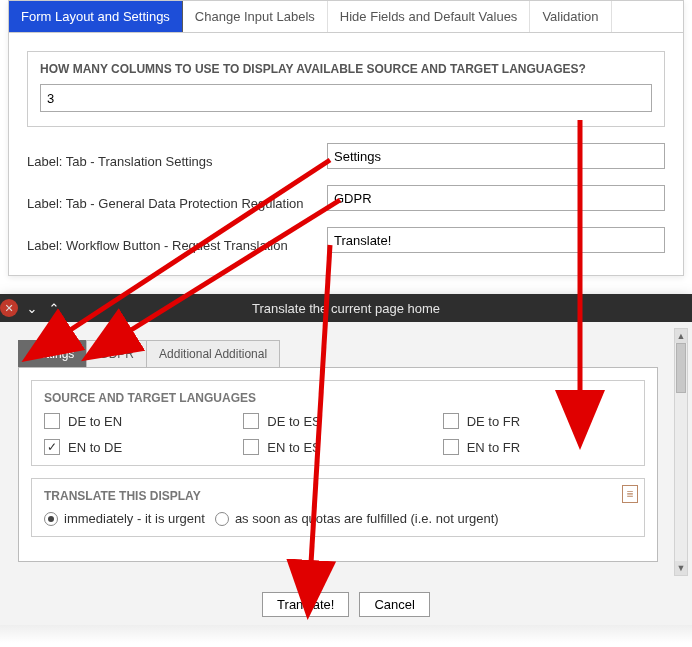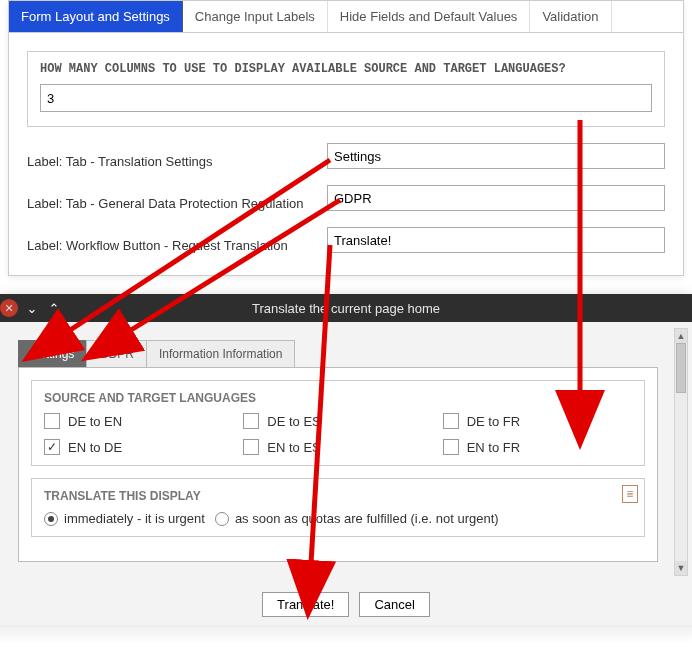--- a/index.html
+++ b/index.html
@@ -41,21 +41,20 @@
   }
   .section {
     border: 1px solid #ccc;
     padding: 10px 12px 14px 12px;
   }
   .section-title {
     font-weight: 700;
     color: #555;
     font-size: 12px;
     margin-bottom: 8px;
-    font-family: Liberation Mono, monospace;
   }
   .text-input {
     width: 100%;
     height: 28px;
     border: 1px solid #aaa;
     padding: 2px 6px;
     font-size: 13px;
     background: #fff;
   }
   .field-row {
@@ -312,21 +311,21 @@
   <div class="dialog-body">
     <div class="scroll-track">
       <div class="scroll-up">▲</div>
       <div class="scroll-thumb"></div>
       <div class="scroll-dn">▼</div>
     </div>
 
     <div class="inner-tabs">
       <div class="itab active">Settings</div>
       <div class="itab">GDPR</div>
-      <div class="itab">Information Information</div>
+      <div class="itab">Additional Additional</div>
     </div>
 
     <div class="inner-panel">
 
       <div class="inner-box">
         <div class="inner-box-title">SOURCE AND TARGET LANGUAGES</div>
         <div class="lang-grid">
           <div class="cb">
               <span class="cb-box"></span>
               <span>DE to EN</span>

